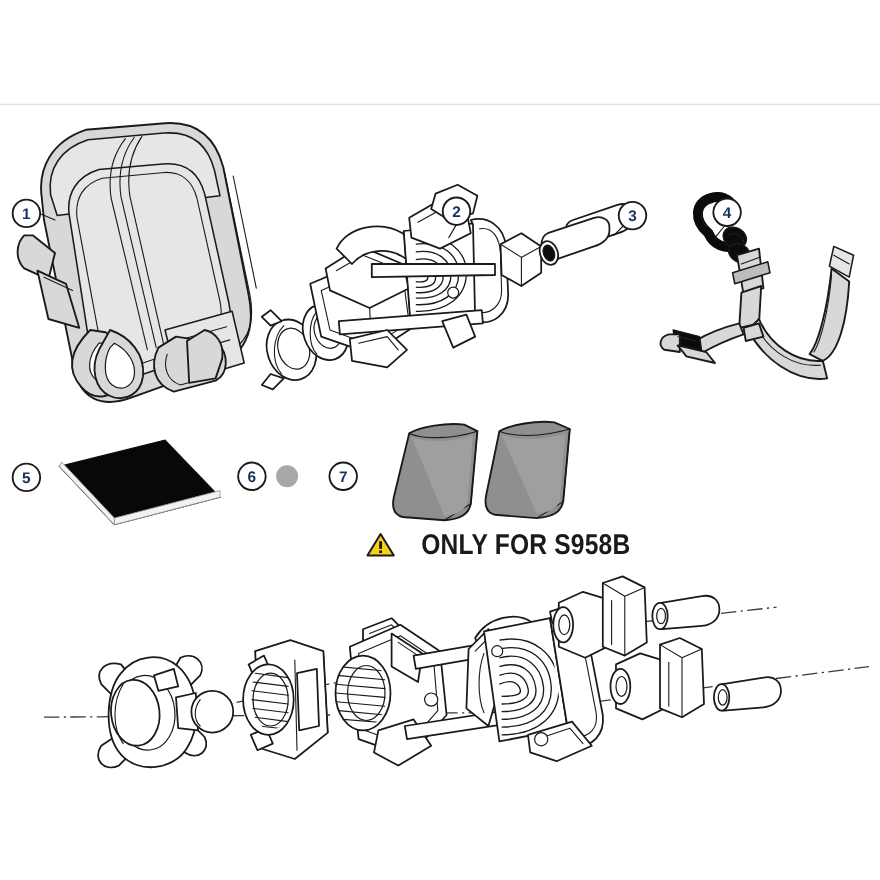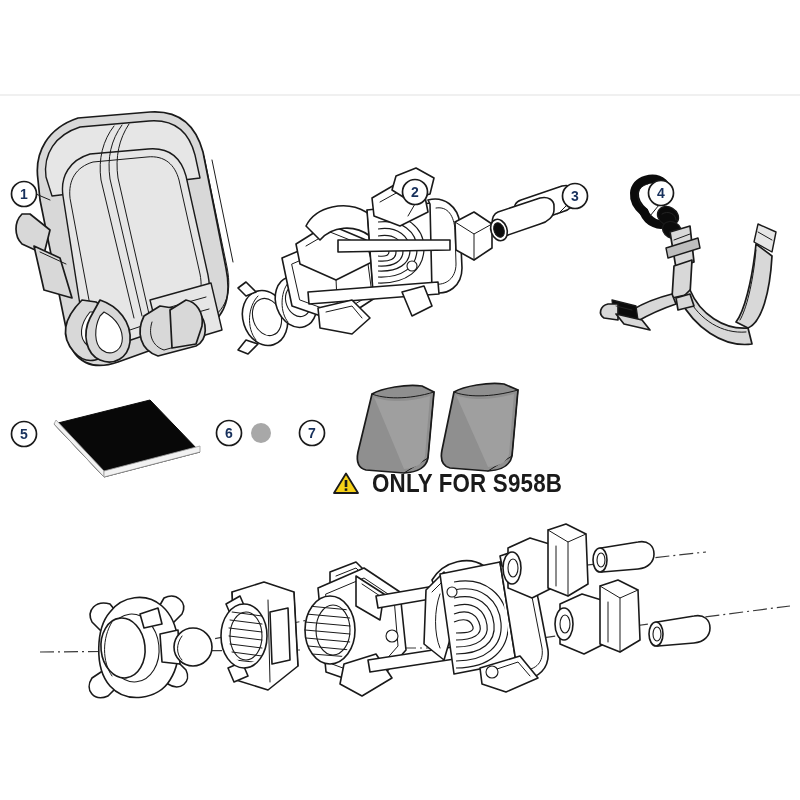--- a/index.html
+++ b/index.html
@@ -21,24 +21,24 @@
   #diagram {
     position: absolute;
     left: 0;
     top: 0;
     width: 800px;
     height: 800px;
   }
   .warn-label {
     position: absolute;
     left: 333px;
-    top: 468px;
+    top: 480px;
     display: flex;
     align-items: center;
-    gap: 13px;
+    gap: 24px;
     white-space: nowrap;
     text-align: right;
   }
   .warn-text {
     font-family: "Liberation Sans Narrow", "Liberation Sans", sans-serif;
     font-size: 26px;
     font-weight: bold;
     color: #1a1a1a;
     letter-spacing: 0.2px;
     transform: scaleX(0.86);

